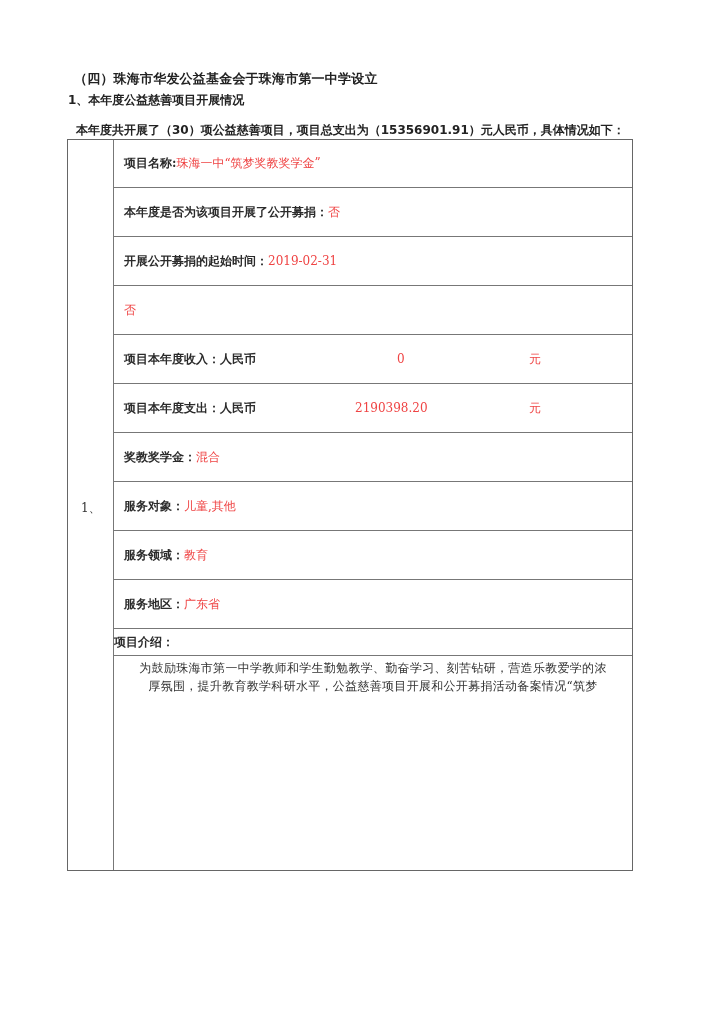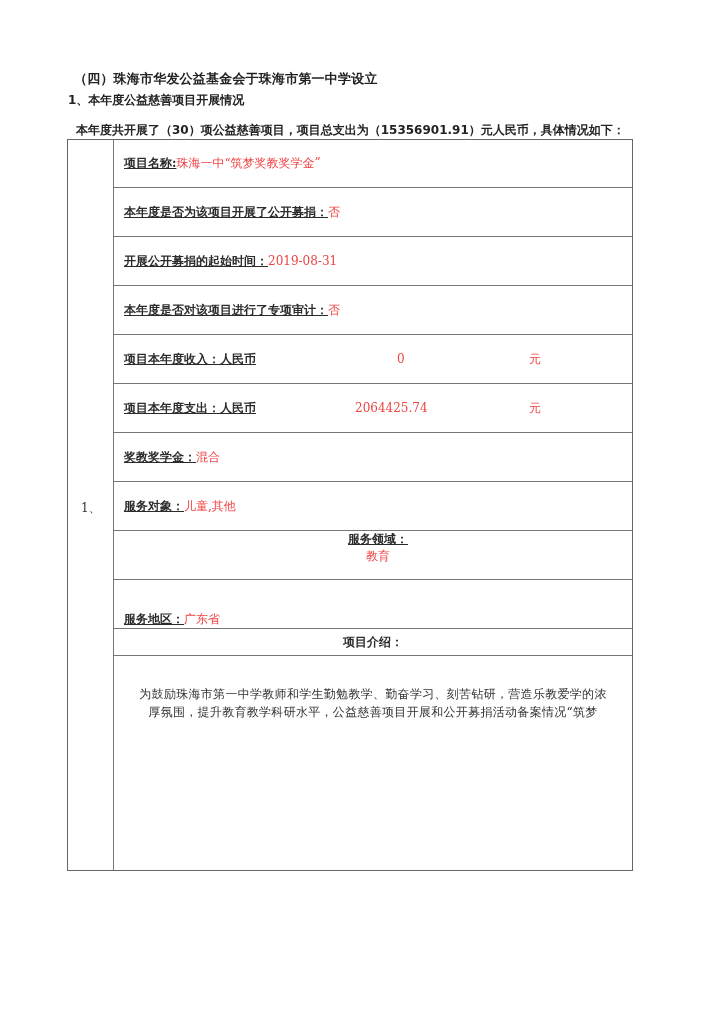--- a/index.html
+++ b/index.html
@@ -12,27 +12,27 @@
   .h-sum { position:absolute; left:68px; top:122px; font-family:"DejaVu Sans","Liberation Sans",sans-serif;
            font-weight:bold; font-size:12px; color:#222; white-space:nowrap;margin-left:8px; }
   .table { position:absolute; left:67px; top:139px; width:566px; height:732px;
            border:1.5px solid #666; box-sizing:border-box; }
   .numcol { position:absolute; left:0; top:0; width:46px; height:100%;
             border-right:1px solid #777; box-sizing:border-box; }
   .num { position:absolute; left:13px; top:360px; font-size:12px; color:#333; }
   .rows { position:absolute; left:46px; top:0; right:0; bottom:0; }
   .row { position:absolute; left:0; right:0; border-bottom:1px solid #777; box-sizing:border-box;
          display:flex; align-items:center; padding-left:10px; font-size:12px; color:#333; }
-  .lbl { font-weight:bold; color:#2b2b2b;text-decoration:underline; }
+  .lbl { font-weight:bold; color:#2b2b2b; }
   .val { color:#ef4444; }
   .amt { position:absolute; }
   .intro-head { position:absolute; left:0; right:0; border-bottom:1px solid #777; box-sizing:border-box;
-                text-align:center; font-size:12px; font-weight:bold; color:#2b2b2b; line-height:26px; }
+                font-size:12px; font-weight:bold; color:#2b2b2b; line-height:26px; }
   .intro-body { position:absolute; left:4px; right:4px; font-size:12px; line-height:18px;
-                text-align:center; color:#333; letter-spacing:0.3px;margin-top:26px; }
+                text-align:center; color:#333; letter-spacing:0.3px; }
 </style>
 </head>
 <body>
 
 <div class="h-sec">（四）珠海市华发公益基金会于珠海市第一中学设立</div>
 <div class="h-sub">1、本年度公益慈善项目开展情况</div>
 <div class="h-sum">本年度共开展了（30）项公益慈善项目，项目总支出为（15356901.91）元人民币，具体情况如下：</div>
 
 <div class="table">
   <div class="numcol">
@@ -42,49 +42,48 @@
     <div class="row" style="top:0;height:48px;">
       <span class="lbl">项目名称:</span>
       <span class="val">珠海一中“筑梦奖教奖学金”</span>
     </div>
     <div class="row" style="top:48px;height:49px;">
       <span class="lbl">本年度是否为该项目开展了公开募捐：</span>
       <span class="val">否</span>
     </div>
     <div class="row" style="top:97px;height:49px;">
       <span class="lbl">开展公开募捐的起始时间：</span>
-      <span class="val">2019-08-31</span>
+      <span class="val">2019-02-31</span>
     </div>
     <div class="row" style="top:146px;height:49px;">
-      <span class="lbl">本年度是否对该项目进行了专项审计：</span>
       <span class="val">否</span>
     </div>
     <div class="row" style="top:195px;height:49px;">
       <span class="lbl">项目本年度收入：人民币</span>
       <span class="val amt" style="left:283px;">0</span>
       <span class="val amt" style="left:415px;">元</span>
     </div>
     <div class="row" style="top:244px;height:49px;">
       <span class="lbl">项目本年度支出：人民币</span>
-      <span class="val amt" style="left:241px;">2064425.74</span>
+      <span class="val amt" style="left:241px;">2190398.20</span>
       <span class="val amt" style="left:415px;">元</span>
     </div>
     <div class="row" style="top:293px;height:49px;">
       <span class="lbl">奖教奖学金：</span>
       <span class="val">混合</span>
     </div>
     <div class="row" style="top:342px;height:49px;">
       <span class="lbl">服务对象：</span>
       <span class="val">儿童,其他</span>
     </div>
-    <div class="row" style="top:391px;height:49px;flex-direction:column;">
+    <div class="row" style="top:391px;height:49px;">
       <span class="lbl">服务领域：</span>
       <span class="val">教育</span>
     </div>
-    <div class="row" style="top:440px;height:49px;align-items:flex-end;">
+    <div class="row" style="top:440px;height:49px;">
       <span class="lbl">服务地区：</span>
       <span class="val">广东省</span>
     </div>
     <div class="intro-head" style="top:489px;height:27px;">项目介绍：</div>
     <div class="intro-body" style="top:519px;">
       <div>为鼓励珠海市第一中学教师和学生勤勉教学、勤奋学习、刻苦钻研，营造乐教爱学的浓</div>
       <div>厚氛围，提升教育教学科研水平，公益慈善项目开展和公开募捐活动备案情况“筑梦</div>
     </div>
   </div>
 </div>

